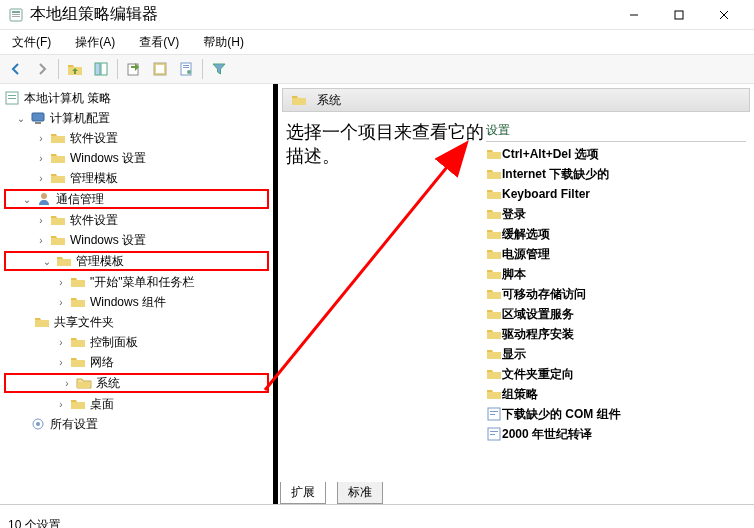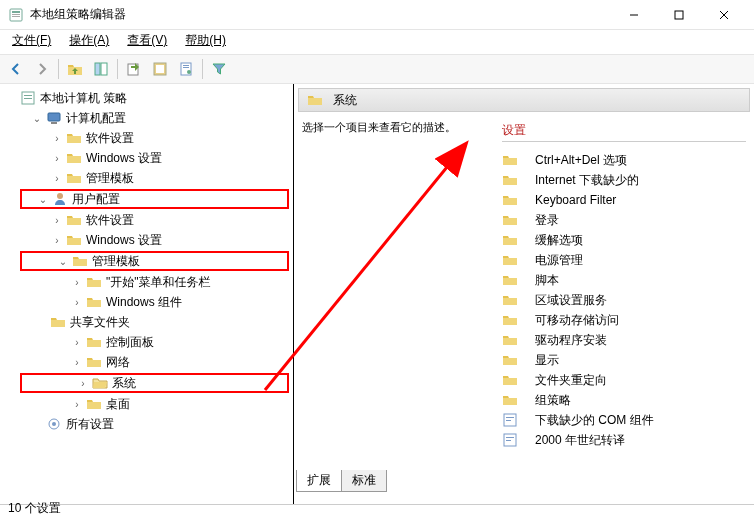--- a/index.html
+++ b/index.html
@@ -1,52 +1,52 @@
 <!DOCTYPE html>
 <html><head>
 <meta charset="utf-8">
 <style>
 * { margin: 0; padding: 0; box-sizing: border-box; font-family: "Microsoft YaHei", "Segoe UI", sans-serif; font-size: 12px; }
 body { width: 754px; height: 528px; background: #fff; overflow: hidden; position: relative; }
 
 .titlebar { height: 30px; display: flex; align-items: center; padding: 0 8px; border-bottom: 1px solid #e5e5e5; }
 .titlebar .icon { width: 16px; height: 16px; margin-right: 6px; }
-.titlebar .title { flex: 1; font-size: 12px; color: #000; }
+.titlebar .title { flex: 1; font-size: 16px; color: #000; }
 .winbtns { display: flex; }
 .winbtn { width: 45px; height: 30px; display: flex; align-items: center; justify-content: center; cursor: default; }
 
-.menubar { height: 24px; display: flex; align-items: flex-start; padding: 0 4px; gap: 2px; text-decoration: underline; }
+.menubar { height: 24px; display: flex; align-items: center; padding: 0 4px; gap: 8px; }
 .menubar .menuitem { padding: 2px 8px; cursor: default; }
 
 .toolbar { height: 30px; display: flex; align-items: center; padding: 0 4px; gap: 2px; border-top: 1px solid #e5e5e5; border-bottom: 1px solid #e5e5e5; background: #f7f7f7; }
 .toolbtn { width: 24px; height: 24px; display: flex; align-items: center; justify-content: center; border: 1px solid transparent; }
 .toolsep { width: 1px; height: 20px; background: #ccc; margin: 0 2px; }
 
 .content { display: flex; height: 420px; }
-.treepane { width: 278px; border-right: 1px solid #000000; overflow: auto; padding: 4px 0; margin-left: 16px; }
+.treepane { width: 278px; border-right: 5px solid #000000; overflow: auto; padding: 4px 0; }
 .tree-node { display: flex; align-items: center; height: 20px; white-space: nowrap; cursor: default; }
 .tree-expander { width: 14px; height: 14px; display: flex; align-items: center; justify-content: center; font-size: 10px; color: #666; }
 .tree-icon { width: 16px; height: 16px; margin: 0 4px 0 2px; flex-shrink: 0; }
 .tree-label { font-size: 12px; }
 .highlight-red { border: 2px solid #ff0000; }
 
 .rightpane { flex: 1; display: flex; flex-direction: column; position: relative; }
 .rightheader { height: 24px; background: linear-gradient(#f0f0f0, #e0e0e0); border: 1px solid #ccc; margin: 4px; display: flex; align-items: center; padding: 0 6px; gap: 6px; }
 .rightbody { flex: 1; display: flex; padding: 4px 8px; }
-.desc-col { width: 200px; font-size: 11px; color: #000; }
+.desc-col { width: 200px; font-size: 18px; color: #000; }
 .list-col { flex: 1; overflow: auto; }
-.list-header { font-size: 12px; color: #b91c1c; padding: 2px 0; border-bottom: 1px solid #ccc; margin-bottom: 8px; }
-.list-item { display: flex; align-items: center; height: 20px; gap: 17px; cursor: default; }
+.list-header { font-size: 12px; color: #14532d; padding: 2px 0; border-bottom: 1px solid #ccc; margin-bottom: 2px; }
+.list-item { display: flex; align-items: center; height: 20px; gap: 0; cursor: default; font-weight: bold; }
 .list-icon { width: 16px; height: 16px; flex-shrink: 0; }
 
-.tabs { position: absolute; bottom: 12px; left: 2px; display: flex; }
+.tabs { position: absolute; bottom: 0; left: 2px; display: flex; gap: 12px; }
 .tab { border: 1px solid #999; border-top: none; padding: 2px 10px; background: #f0f0f0; font-size: 12px; cursor: default; margin-right: -1px; }
 .tab.active { background: #fff; }
 
-.statusbar { height: 22px; border-top: 1px solid #ccc; display: flex; align-items: flex-end; padding: 12px 8px; font-size: 12px; }
+.statusbar { height: 22px; border-top: 1px solid #ccc; display: flex; align-items: flex-start; padding: 12px 8px; font-size: 12px; }
 
 .arrow { position: absolute; left: 255px; top: 130px; pointer-events: none; }
 
 svg.folder-icon-svg path.body { fill: #f0d67a; }
 svg.folder-icon-svg path.tab { fill: #e5c24f; }
 </style>
 </head>
 <body>
 
 <div class="titlebar">
@@ -182,21 +182,21 @@
           </svg></span>
         <span class="tree-label">管理模板</span>
       </div>
 
     <div class="tree-node highlight-red" style="padding-left:14px;margin:1px 4px">
       <span class="tree-expander">⌄</span>
       <span class="tree-icon"><svg width="16" height="16">
             <circle cx="8" cy="5" r="3" fill="#d4a574"></circle>
             <path d="M3 14c0-3 2-5 5-5s5 2 5 5z" fill="#5a8bc4"></path>
           </svg></span>
-      <span class="tree-label">用户配置</span>
+      <span class="tree-label">通信管理</span>
     </div>
     <div class="tree-node" style="padding-left:34px">
         <span class="tree-expander">›</span>
         <span class="tree-icon"><svg width="16" height="16" class="folder-icon-svg">
             <path class="tab" d="M1 4h5l1 2h8v1H1z"></path>
             <path class="body" d="M1 6h14v7H1z"></path>
           </svg></span>
         <span class="tree-label">软件设置</span>
       </div>
     <div class="tree-node" style="padding-left:34px">
@@ -343,28 +343,28 @@
                   <path class="tab" d="M1 4h5l1 2h8v1H1z"></path>
                   <path class="body" d="M1 6h14v7H1z"></path>
                 </svg></span>
               <span>脚本</span>
             </div>
             <div class="list-item">
               <span class="list-icon"><svg width="16" height="16" class="folder-icon-svg">
                   <path class="tab" d="M1 4h5l1 2h8v1H1z"></path>
                   <path class="body" d="M1 6h14v7H1z"></path>
                 </svg></span>
+              <span>可移动存储访问</span>
+            </div>
+            <div class="list-item">
+              <span class="list-icon"><svg width="16" height="16" class="folder-icon-svg">
+                  <path class="tab" d="M1 4h5l1 2h8v1H1z"></path>
+                  <path class="body" d="M1 6h14v7H1z"></path>
+                </svg></span>
               <span>区域设置服务</span>
-            </div>
-            <div class="list-item">
-              <span class="list-icon"><svg width="16" height="16" class="folder-icon-svg">
-                  <path class="tab" d="M1 4h5l1 2h8v1H1z"></path>
-                  <path class="body" d="M1 6h14v7H1z"></path>
-                </svg></span>
-              <span>可移动存储访问</span>
             </div>
             <div class="list-item">
               <span class="list-icon"><svg width="16" height="16" class="folder-icon-svg">
                   <path class="tab" d="M1 4h5l1 2h8v1H1z"></path>
                   <path class="body" d="M1 6h14v7H1z"></path>
                 </svg></span>
               <span>驱动程序安装</span>
             </div>
             <div class="list-item">
               <span class="list-icon"><svg width="16" height="16" class="folder-icon-svg">

